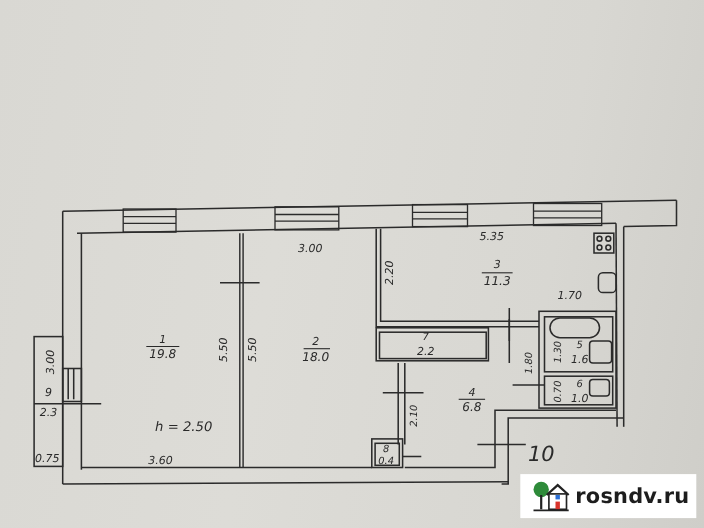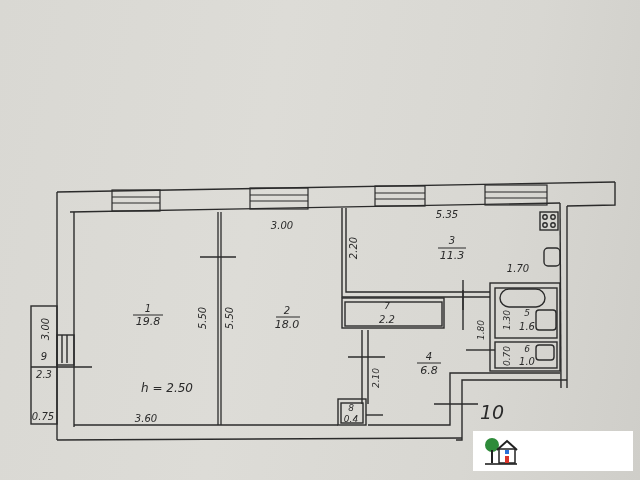--- a/index.html
+++ b/index.html
@@ -153,13 +153,14 @@
     <svg width="36" height="30" viewBox="0 0 36 30">
       <circle cx="9" cy="9" r="7" fill="#2e8b3a"></circle>
       <rect x="8" y="14" width="2" height="13" fill="#222"></rect>
       <path d="M14 14 L24 5 L34 14" fill="none" stroke="#222" stroke-width="2"></path>
       <rect x="16" y="13" width="16" height="14" fill="#fff" stroke="#222" stroke-width="1.5"></rect>
       <rect x="22" y="14" width="4" height="4" fill="#2a6fd6"></rect>
       <rect x="22" y="20" width="4" height="7" fill="#d9342b"></rect>
       <line x1="2" y1="28" x2="34" y2="28" stroke="#222" stroke-width="1.6"></line>
     </svg>
   </span>
+  <span class="wm-text">rosndv.ru</span>
 </div>
 
 </body></html>

